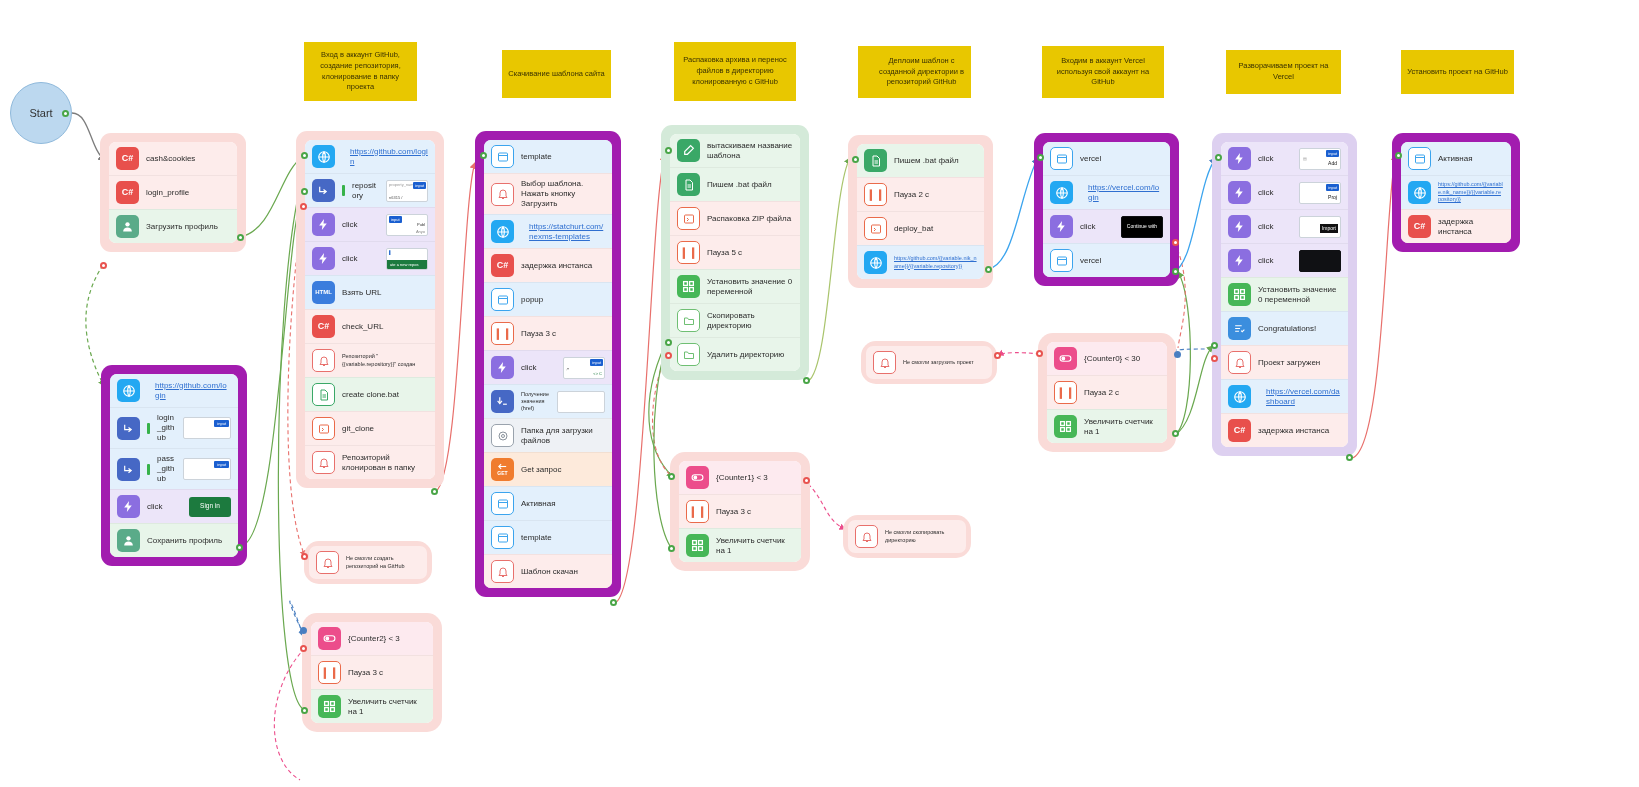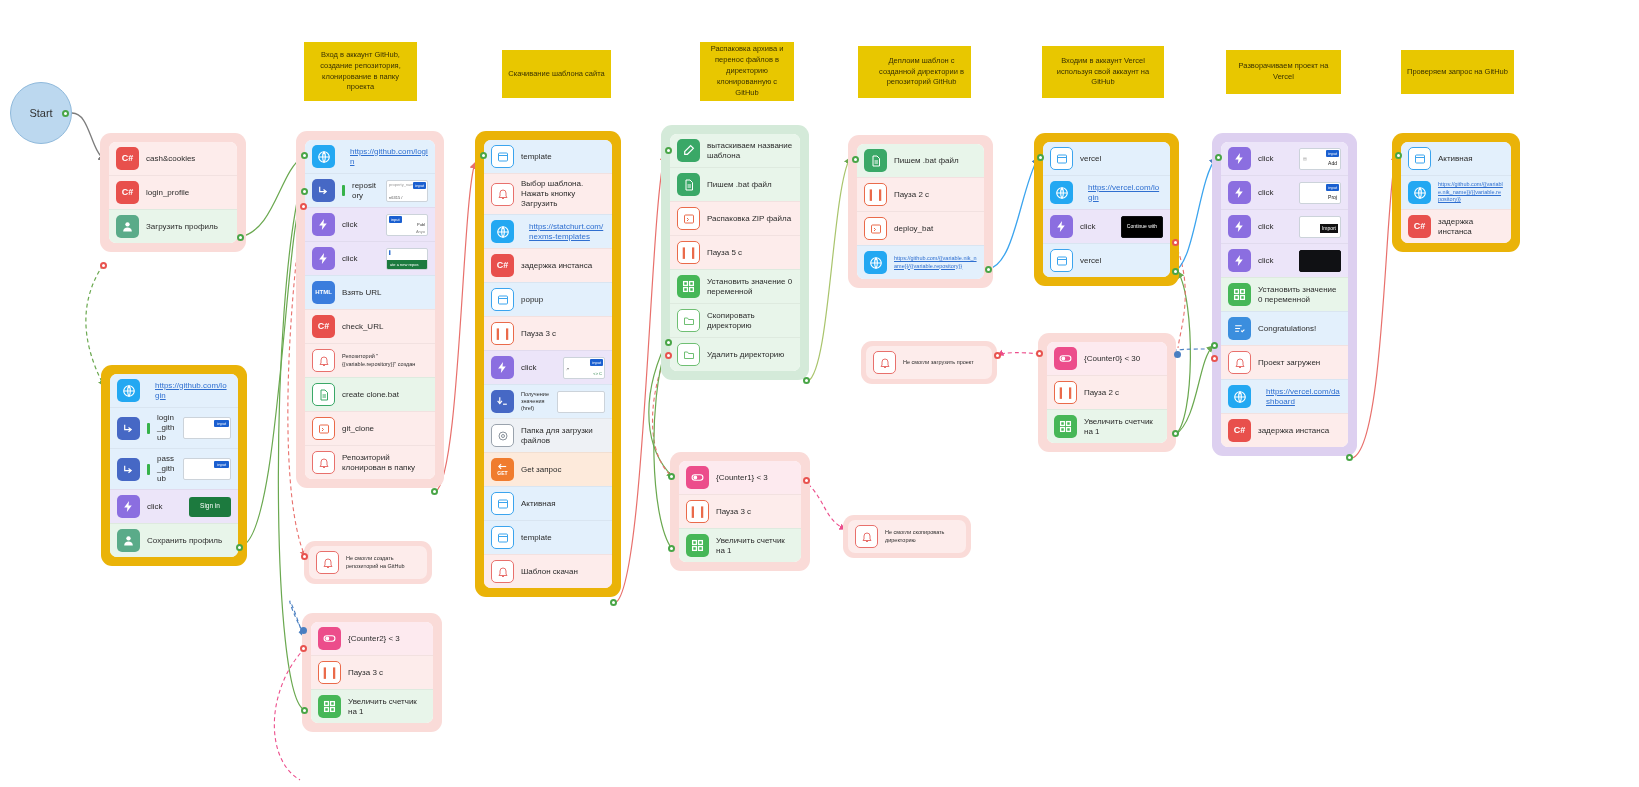--- a/index.html
+++ b/index.html
@@ -32,24 +32,24 @@
     color: #3a3200; font-size: 7.5px; line-height: 1.45;
     text-align: center; padding: 8px 6px;
     display: flex; align-items: center; justify-content: center;
   }
 
   
   .group {
     position: absolute; border-radius: 11px; padding: 9px;
   }
   .g-red   { background: #fadbd8; }
-  .g-blue  { background: #eab308; }
+  .g-blue  { background: #a21caf; }
   .g-green { background: #d4ead9; }
   .g-purple{ background: #ddd0f0; }
-  .g-pink  { background: #fadbd8; }
+  .g-pink  { background: #fadbd8; border-radius: 15px; }
 
   .card {
     background: #ffffff; border-radius: 7px; overflow: hidden;
   }
 
   
   .row {
     display: flex; align-items: center; gap: 7px;
     padding: 5px 7px; min-height: 33px;
     font-size: 8px; color: #2b2b2b; line-height: 1.25;
@@ -201,38 +201,38 @@
 
   <div class="note" style="left:304px; top:42px; width:113px; height:59px;">
     <span>Вход в аккаунт GitHub, создание репозитория, клонирование в папку проекта</span>
     </div>
 
 
   <div class="note" style="left:490px; top:50px; width:109px; height:48px;margin-left:12px;">
     <span>Скачивание шаблона сайта</span>
     </div>
 
-  <div class="note" style="left:674px; top:42px; width:94px; height:59px;margin-left:26px;">
+  <div class="note" style="left:674px; top:42px; width:122px; height:59px;">
     <span>Распаковка архива и перенос файлов в директорию клонированную с GitHub</span>
     </div>
 
   <div class="note" style="left:858px; top:46px; width:113px; height:52px;padding-left:20px;">
     <span>Деплоим шаблон с созданной директории в репозиторий GitHub</span>
     </div>
 
   <div class="note" style="left:1042px; top:46px; width:122px; height:52px;">
     <span>Входим в аккаунт Vercel используя свой аккаунт на GitHub</span>
     </div>
 
   <div class="note" style="left:1226px; top:50px; width:115px; height:44px;">
     <span>Разворачиваем проект на Vercel</span>
     </div>
 
   <div class="note" style="left:1401px; top:50px; width:113px; height:44px;">
-    <span>Проверяем запрос на GitHub</span>
+    <span>Установить проект на GitHub</span>
     </div>
 
   <div class="group g-red" style="left:100px; top:133px; width:146px;">
     <div class="card">
       <div class="row t-red">
         <div class="ic ic-cs">C#</div>
         <div class="lbl">cash&amp;cookies</div>
       </div>
       <div class="row t-red">
         <div class="ic ic-cs">C#</div>

